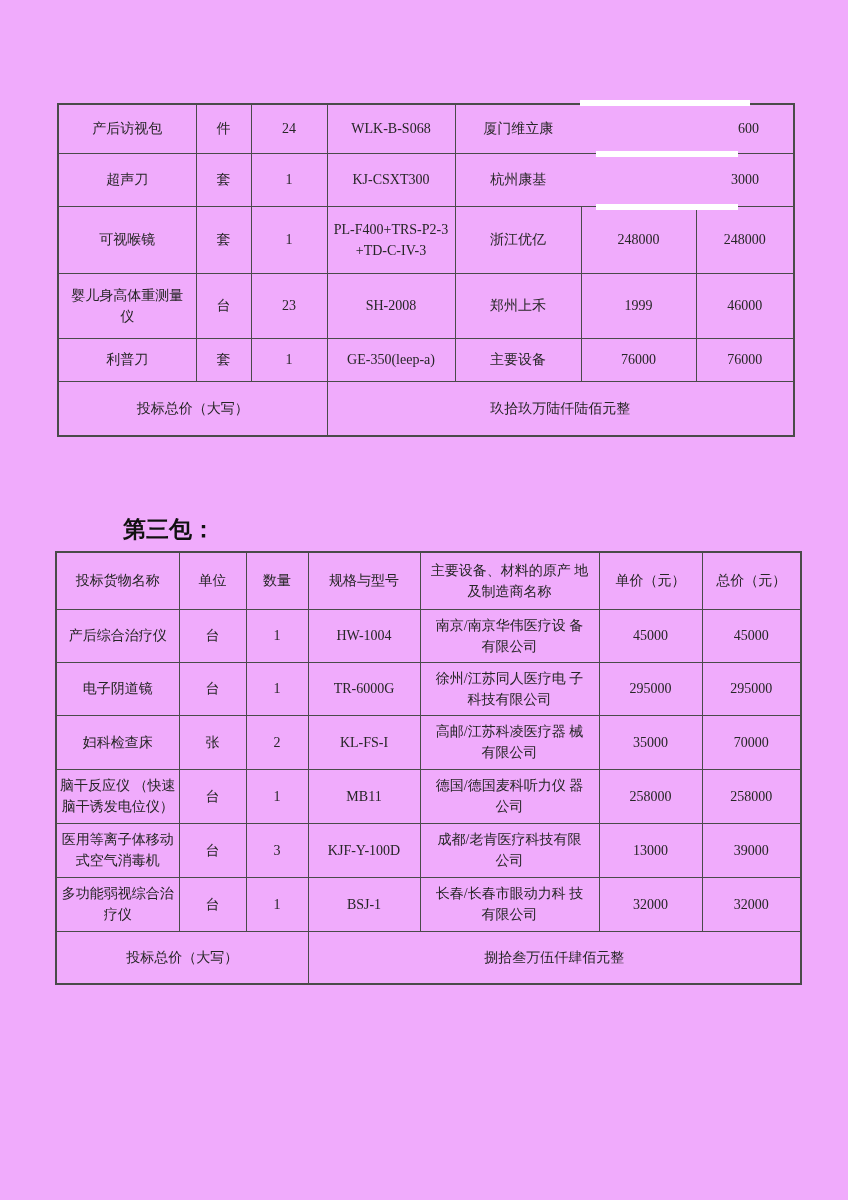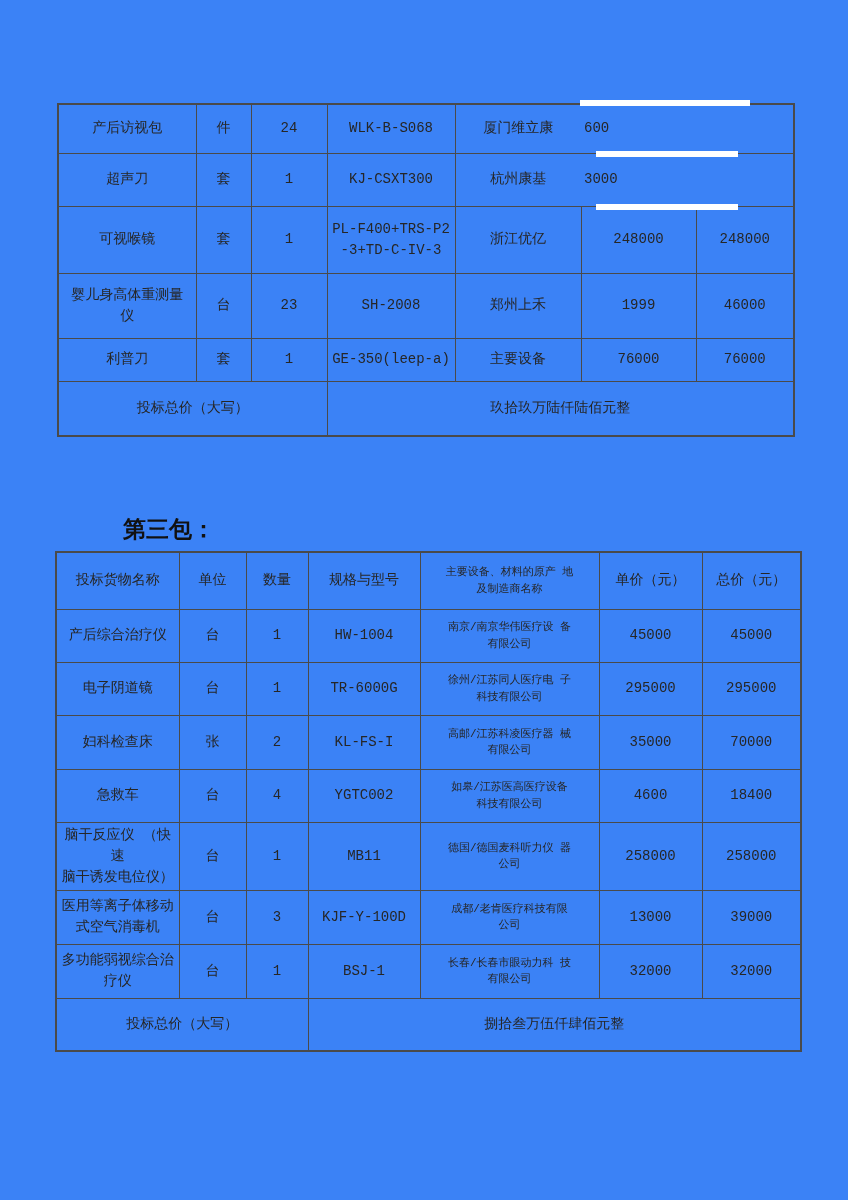--- a/index.html
+++ b/index.html
@@ -1,37 +1,37 @@
 <!DOCTYPE html>
 <html><head>
 <meta charset="utf-8">
 <style>
   html,body{margin:0;padding:0;background:#ffffff;}
   .page{
-    position:relative;width:848px;height:1200px;background:#3b82f6;overflow:hidden;
-    font-family:Liberation Mono, monospace;color:#262626;
+    position:relative;width:848px;height:1200px;background:#f0abfc;overflow:hidden;
+    font-family:Liberation Serif, serif;color:#262626;
   }
   table.tbl{
     position:absolute;border-collapse:collapse;table-layout:fixed;
     border:2px solid #4a4a4a;
   }
   .tbl td,.tbl th{
     border:1px solid #4a4a4a;
     text-align:center;vertical-align:middle;
     font-size:14px;font-weight:normal;
     padding:2px 3px;
     white-space:pre-line;
     line-height:1.5;
     overflow:hidden;
   }
   .tbl td.name{padding:2px 1px;}
   .tbl td.model{word-break:break-all;}
-  .t2 td.origin, .t2 th.origin{font-size:11px;padding:2px 2px;}
+  .t2 td.origin, .t2 th.origin{font-size:14px;padding:2px 2px;}
   
-  td.merge-fade{border-left:none;text-align:left;padding-right:14px;}
+  td.merge-fade{border-left:none;text-align:right;padding-right:34px;}
   td.no-right{border-right:none;}
   .heading{
     position:absolute;left:123px;top:514px;
     font-size:23px;font-weight:bold;color:#111111;
   }
   .strip{position:absolute;background:#ffffff;z-index:5;}
 </style>
 </head>
 <body>
 
@@ -149,30 +149,20 @@
       <tr style="height:54px">
         <td class="name">妇科检查床</td>
         <td>张</td>
         <td>2</td>
         <td class="model">KL-FS-I</td>
         <td class="origin">高邮/江苏科凌医疗器 械
 有限公司</td>
         <td>35000</td>
         <td>70000</td>
       </tr>
-      <tr style="height:53px">
-        <td class="name">急救车</td>
-        <td>台</td>
-        <td>4</td>
-        <td class="model">YGTC002</td>
-        <td class="origin">如皋/江苏医高医疗设备
-科技有限公司</td>
-        <td>4600</td>
-        <td>18400</td>
-      </tr>
       <tr style="height:54px">
         <td class="name">脑干反应仪 （快速
 脑干诱发电位仪）</td>
         <td>台</td>
         <td>1</td>
         <td class="model">MB11</td>
         <td class="origin">德国/德国麦科听力仪 器
 公司</td>
         <td>258000</td>
         <td>258000</td>

